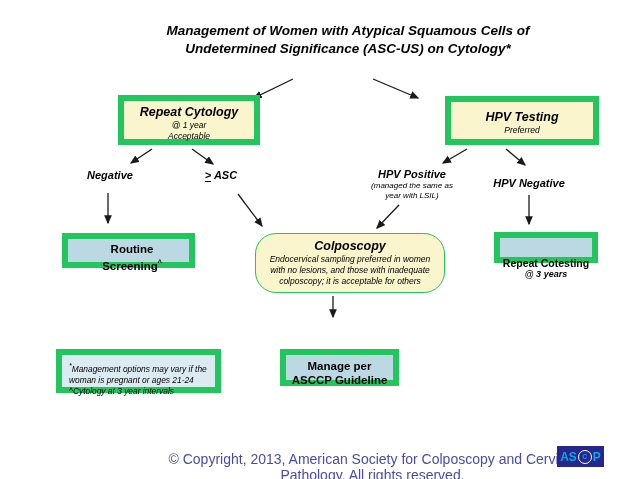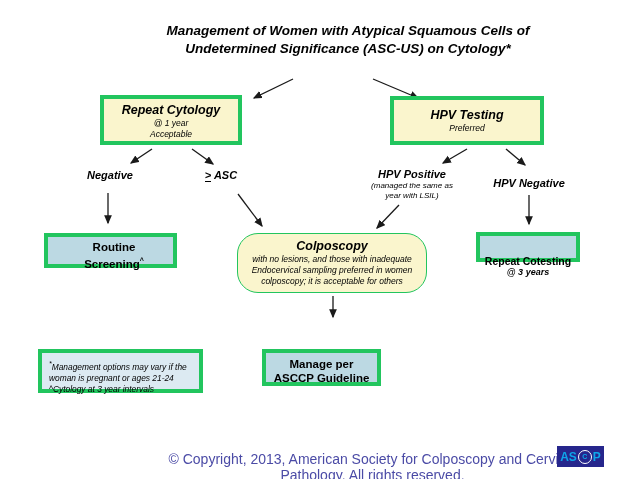--- a/index.html
+++ b/index.html
@@ -2,21 +2,21 @@
 <html style="--yellow-box: #FAF5CD; --blue-box: #BCD9E3; --footnote-box: #DCEAF2; --logo-navy: #26268C; --copyright-blue: #4B4BA6; --arrow: #1a1a1a;"><head>
 <meta charset="utf-8">
 <style>
   html,body { margin:0; padding:0; background:#fff; }
   #stage {
     position:relative; width:638px; height:479px; background:#fff; overflow:hidden;
     font-family:"Liberation Sans","DejaVu Sans",sans-serif; color:#000;
   }
   .abs { position:absolute; }
   .center { text-align:center; }
-  .box { position:absolute; border:4px solid #22c55e; text-align:center; box-sizing:border-box; }
+  .box { position:absolute; border:6px solid #22c55e; text-align:center; box-sizing:border-box;margin-left:18px; }
   .ybox { background:var(--yellow-box,#FAF5CD); }
   .bbox { background:var(--blue-box,#BCD9E3); }
   .fnbox { background:var(--footnote-box,#DCEAF2); }
 
   .title { top:22px; left:0; width:100%; text-align:center;
     font-size:13.5px; font-weight:bold; font-style:italic; line-height:18px;margin-left:29px; }
 
   .ybox .bi-head { font-size:12.5px; font-weight:bold; font-style:italic; line-height:15px; }
   .ybox .sub { font-size:8.5px; font-style:italic; line-height:11px; }
 
@@ -73,21 +73,21 @@
     <line x1="529" y1="195" x2="529" y2="224" marker-end="url(#ah)"></line>
     <line x1="333" y1="296" x2="333" y2="317" marker-end="url(#ah)"></line>
   </svg>
 
   <div class="box ybox" style="left:100px;top:95px;width:142px;height:50px;padding-top:4px;">
     <div class="bi-head">Repeat Cytology</div>
     <div class="sub">@  1 year</div>
     <div class="sub">Acceptable</div>
   </div>
 
-  <div class="box ybox" style="left:390px;top:96px;width:154px;height:49px;padding-top:8px;">
+  <div class="box ybox" style="left:427px;top:96px;width:154px;height:49px;padding-top:8px;">
     <div class="bi-head">HPV Testing</div>
     <div class="sub">Preferred</div>
   </div>
 
   <div class="abs center branch-head" style="left:70px;top:169px;width:80px;">Negative</div>
 
   <div class="abs center branch-head" style="left:190px;top:169px;width:62px;"><span class="usym">&gt;</span><span> ASC</span></div>
 
   <div class="abs center" style="left:350px;top:168px;width:124px;">
     <div class="branch-head">HPV Positive</div>
@@ -97,22 +97,22 @@
 
   <div class="abs center branch-head" style="left:478px;top:177px;width:102px;">HPV Negative</div>
 
   <div class="box bbox" style="left:44px;top:233px;width:133px;height:35px;padding-top:3px;padding-left:7px;">
     <div class="bluehead">Routine</div>
     <div class="bluehead"><span>Screening</span><sup class="mk">^</sup></div>
   </div>
 
   <div class="box ybox" style="left:237px;top:233px;width:190px;height:60px;border-width:1.5px;padding-top:5px;border-radius:21px;">
     <div style="font-size:12.5px;font-weight:bold;font-style:italic;line-height:15px;">Colposcopy</div>
+    <div class="sub">Endocervical sampling preferred in women</div>
     <div class="sub">with no lesions, and those with inadequate</div>
-    <div class="sub">Endocervical sampling preferred in women</div>
     <div class="sub">colposcopy; it is acceptable for others</div>
   </div>
 
   <div class="box bbox" style="left:476px;top:232px;width:104px;height:30px;padding-top:19px;">
     <div class="bluehead" style="font-size:10.5px;line-height:12px;">Repeat Cotesting</div>
     <div class="blueital">@ 3 years</div>
   </div>
 
   <div class="box bbox" style="left:262px;top:349px;width:119px;height:37px;padding-top:4px;">
     <div class="bluehead">Manage per</div>

